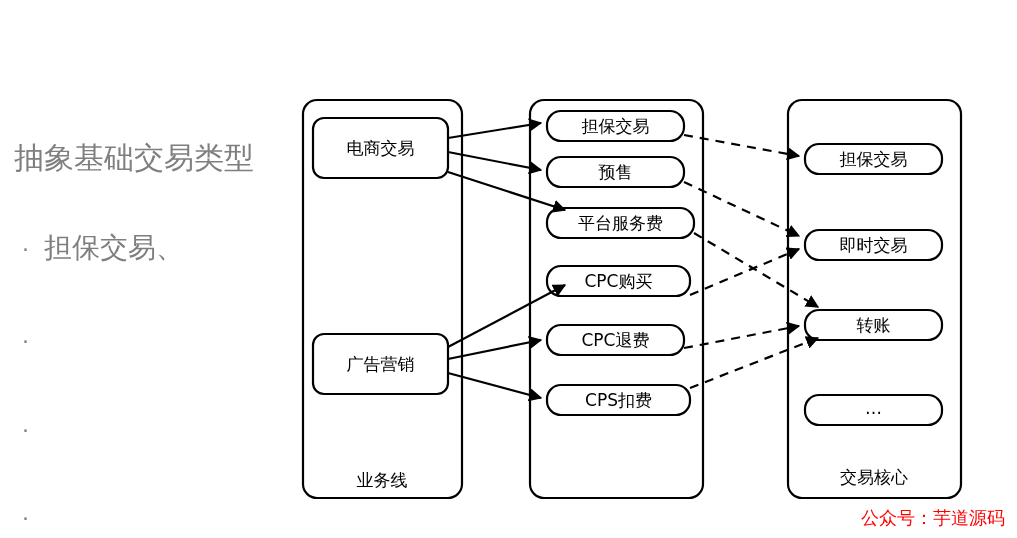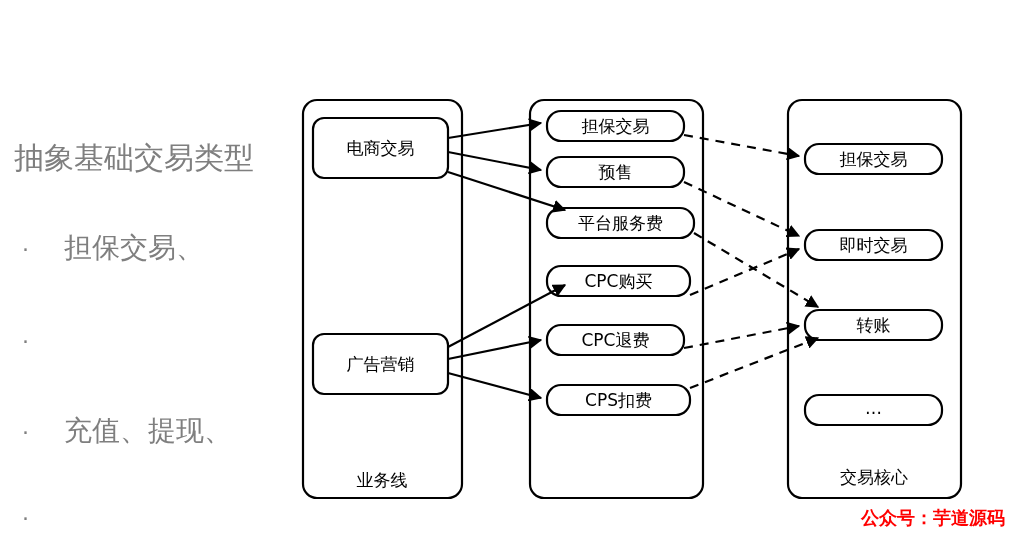--- a/index.html
+++ b/index.html
@@ -45,21 +45,21 @@
     line-height: 32px;
     white-space: nowrap;
   }
   .bullet-dot {
     display: inline-block;
     width: 22px;
     font-size: 22px;
     color: #7f7f7f;
     text-align: left;
   }
-  .bullet-label { display: inline-block; margin-left: 20px; }
+  .bullet-label { display: inline-block; }
   #bullet-0 { top: 232px; }
   #bullet-1 { top: 326px; }
   #bullet-2 { top: 415px; }
   #bullet-3 { top: 503px; }
 
   
   #diagram-svg {
     position: absolute;
     left: 0;
     top: 0;
@@ -104,41 +104,39 @@
 
   
   #watermark {
     position: absolute;
     right: 12px;
     bottom: 8px;
     color: #ff0000;
     font-size: 18px;
     white-space: nowrap;
     font-family: "DejaVu Sans", "Liberation Sans", sans-serif;
-    font-weight: bold;
   }
 </style>
 </head>
 <body>
 
 <div id="page">
 
   <div id="left-panel">
     <div id="title-text">抽象基础交易类型</div>
 
     <div class="bullet-row" id="bullet-0">
       <span class="bullet-dot">·</span>
       <span class="bullet-label">担保交易、</span>
     </div>
     <div class="bullet-row" id="bullet-1">
       <span class="bullet-dot">·</span>
     </div>
     <div class="bullet-row" id="bullet-2">
       <span class="bullet-dot">·</span>
-      <span class="bullet-label">充值、提现、</span>
     </div>
     <div class="bullet-row" id="bullet-3">
       <span class="bullet-dot">·</span>
     </div>
   </div>
 
   <svg id="diagram-svg" viewBox="0 0 1017 538">
     <defs>
       <marker id="arrow-solid" viewBox="0 0 10 10" refX="9" refY="5" markerWidth="6" markerHeight="6" orient="auto-start-reverse">
         <path d="M 0 0 L 10 5 L 0 10 z" fill="#000000"></path>

